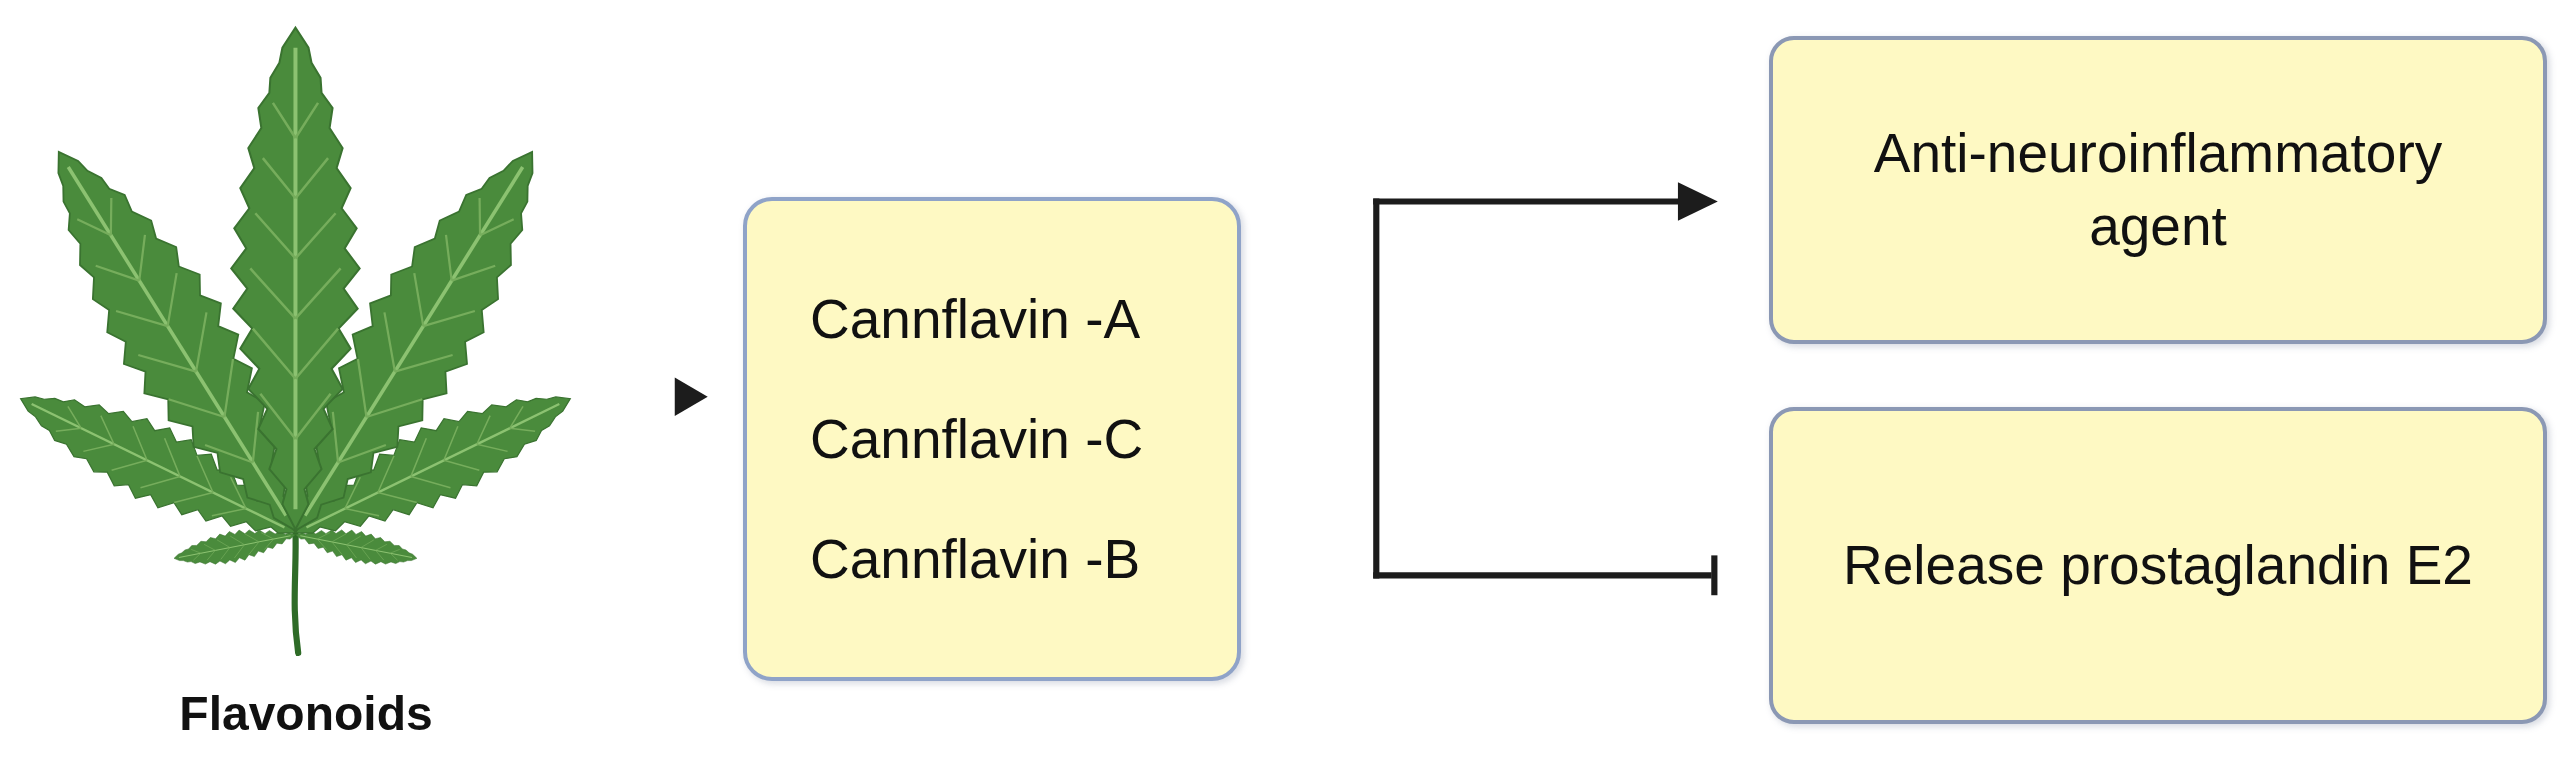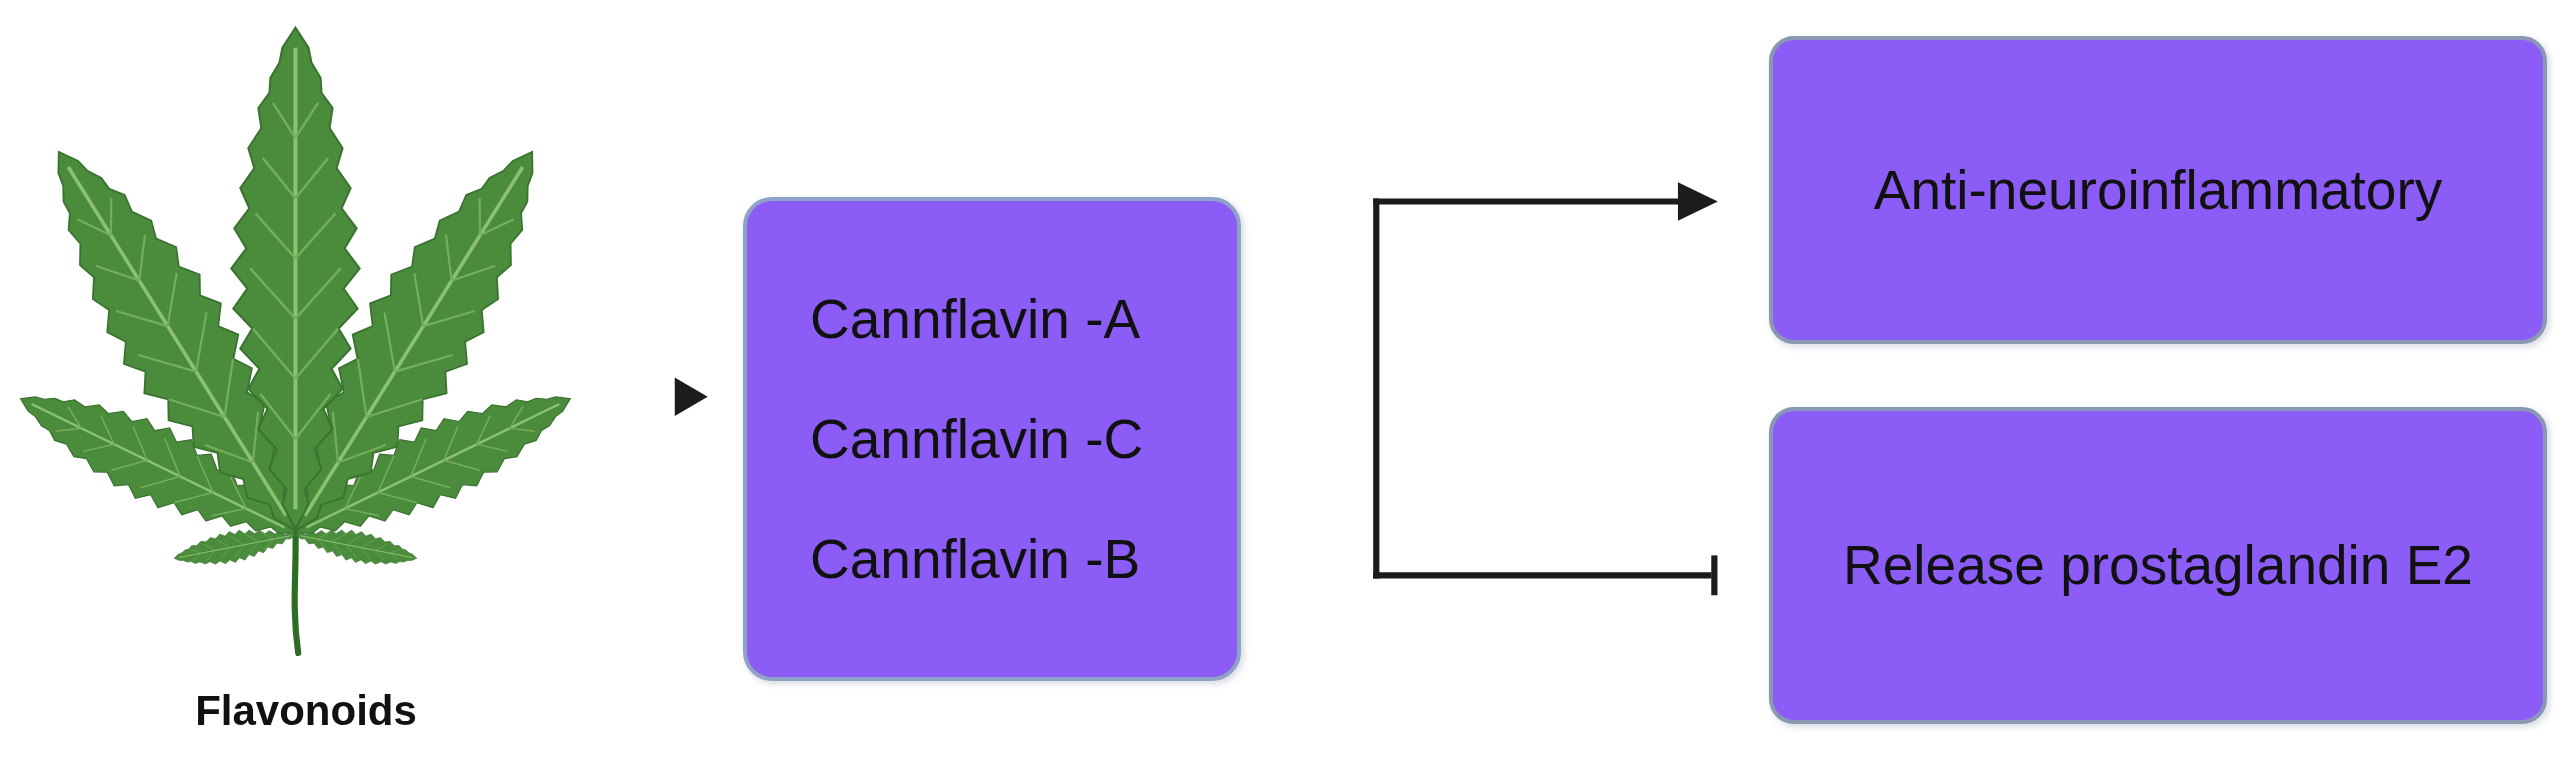--- a/index.html
+++ b/index.html
@@ -7,21 +7,21 @@
     position:relative;
     width:2576px;height:783px;
     background:#ffffff;
     font-family:"Liberation Sans", sans-serif;
     overflow:hidden;
   }
   .abs{position:absolute;}
   
   .node-box{
     position:absolute;
-    background:#8b5cf6;
+    background:#fef9c3;
     box-sizing:border-box;
     display:flex;flex-direction:column;justify-content:center;
     color:#111111;
   }
   .compound-box{
     left:743px;top:197px;width:498px;height:484px;
     border:4.1px solid #8fa3c8;border-radius:29px;
     box-shadow:2.1px 2.7px 6.9px rgba(120,130,155,.28);
     padding-left:63px;
   }
@@ -35,21 +35,21 @@
     box-shadow:2.1px 2.7px 6.9px rgba(120,130,155,.28);
     text-align:center;
   }
   .outcome-box .line{font-size:55px;line-height:73px;white-space:nowrap;}
   .outcome-top{top:36px;height:308px;}
   .outcome-bottom{top:407px;height:317px;}
   
   .source-label{
     left:134px;top:688px;width:344px;
     text-align:center;
-    font-size:42px;font-weight:bold;color:#111111;
+    font-size:48px;font-weight:bold;color:#111111;
     line-height:1.1;
   }
   
   .layer{left:0;top:0;width:2576px;height:783px;pointer-events:none;}
 </style>
 </head>
 <body>
 
 <div class="canvas">
 
@@ -114,20 +114,21 @@
   <div class="abs source-label">Flavonoids</div>
 
   <div class="node-box compound-box">
     <div class="line">Cannflavin -A</div>
     <div class="line">Cannflavin -C</div>
     <div class="line">Cannflavin -B</div>
   </div>
 
   <div class="node-box outcome-box outcome-top">
     <div class="line">Anti-neuroinflammatory</div>
+    <div class="line">agent</div>
   </div>
 
   <div class="node-box outcome-box outcome-bottom">
     <div class="line">Release prostaglandin E2</div>
   </div>
 
 </div>
 
 
 </body></html>

